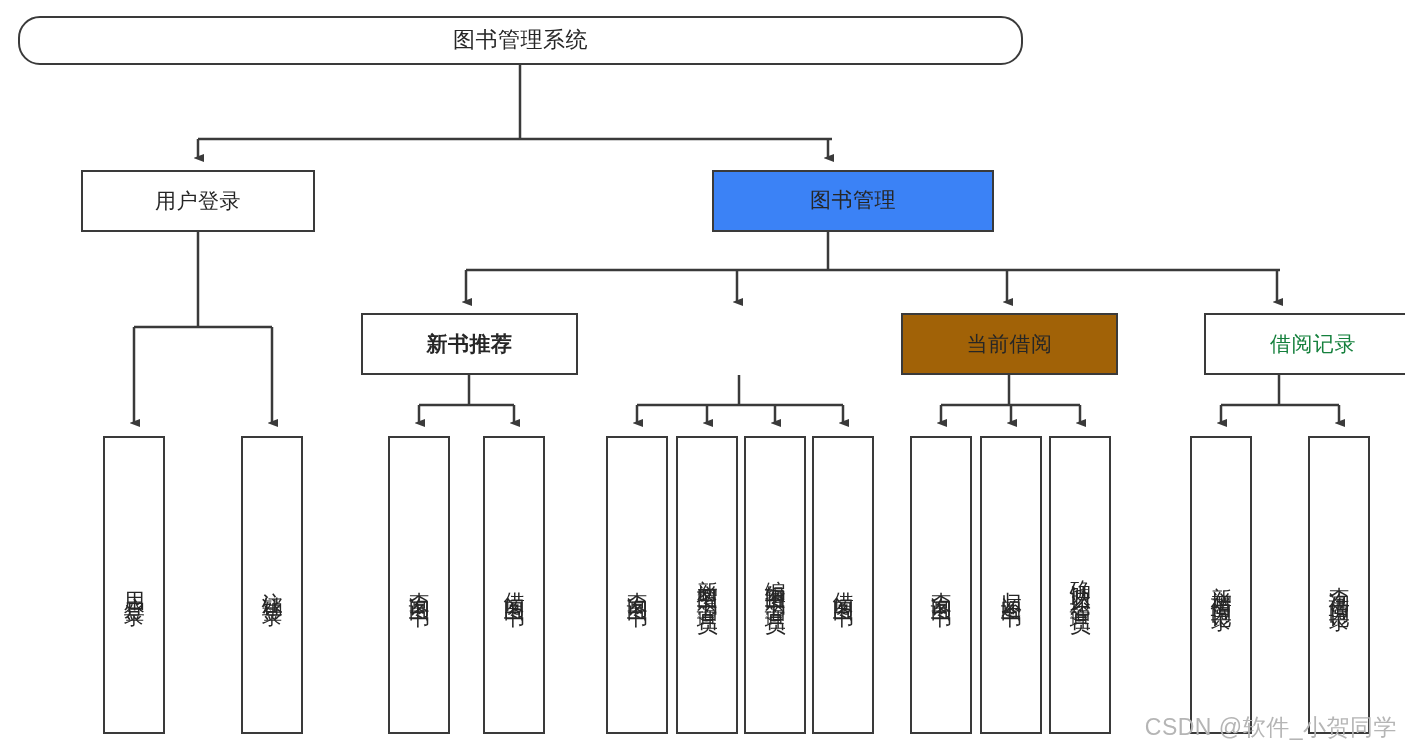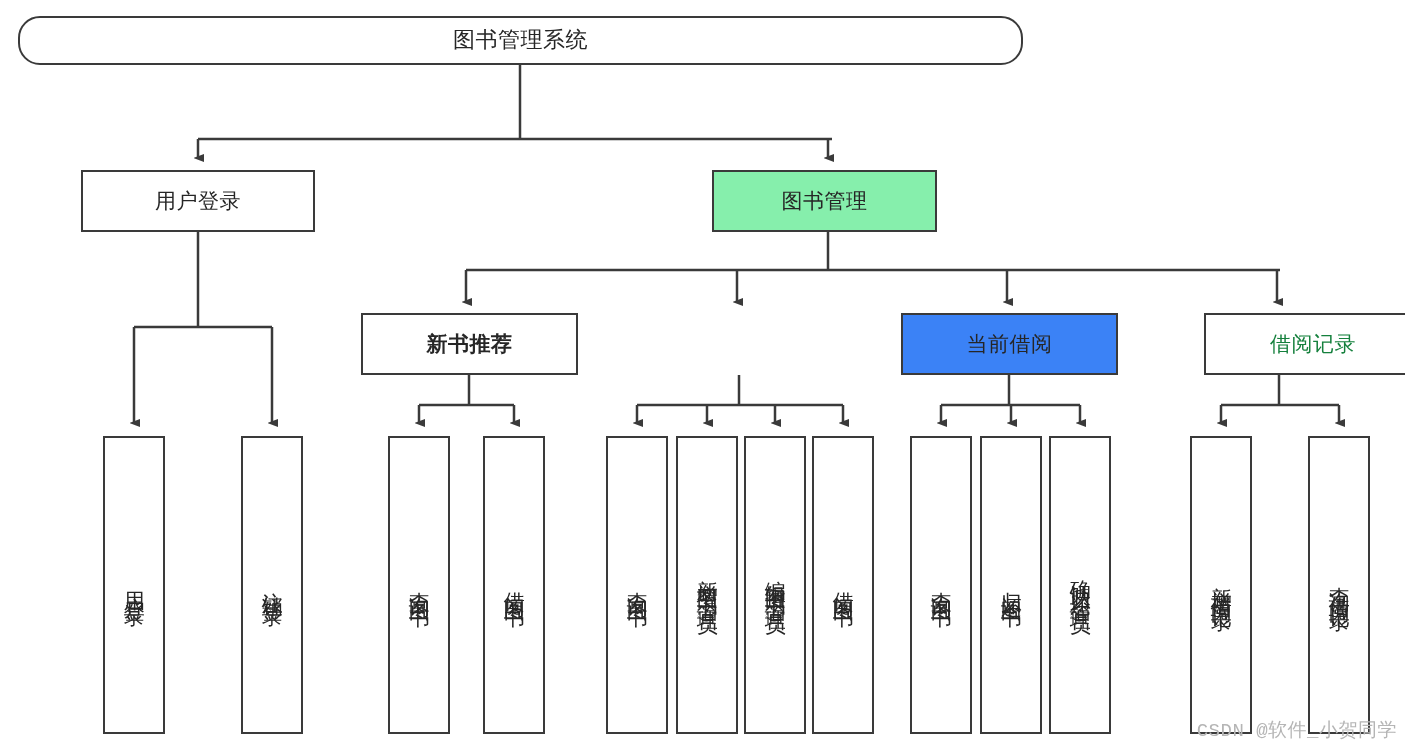--- a/index.html
+++ b/index.html
@@ -62,26 +62,25 @@
     display: block;
   }
   .node-v .node-label {
     writing-mode: vertical-rl;
     text-orientation: upright;
   }
   #watermark {
     position: absolute;
     right: 8px;
     bottom: 4px;
-    font-size: 19px;
+    font-size: 23px;
     color: #b5b5b5;
     letter-spacing: 0.5px;
     white-space: nowrap;
     pointer-events: none;
-    font-family: Liberation Mono, monospace;
   }
 </style>
 </head>
 <body>
 
 <div id="diagram-root" style="background: rgb(255, 255, 255);">
 
   <svg id="edges-layer" width="1405" height="747" viewBox="0 0 1405 747">
     <defs>
       <marker id="arrowhead" markerWidth="10" markerHeight="10" refX="5" refY="6" orient="auto" markerUnits="userSpaceOnUse">
@@ -144,28 +143,28 @@
     </g>
   </svg>
 
   <div class="node node-h node-root" style="left: 18px; top: 16px; width: 1005px; height: 49px; border-color: rgb(58, 58, 58); background: rgb(255, 255, 255); color: rgb(38, 38, 38);">
     <span class="node-label">图书管理系统</span>
   </div>
 
   <div class="node node-h" style="left: 81px; top: 170px; width: 234px; height: 62px; border-color: rgb(58, 58, 58); background: rgb(255, 255, 255); color: rgb(38, 38, 38);">
     <span class="node-label">用户登录</span>
   </div>
-  <div class="node node-h" style="left: 712px; top: 170px; width: 225px; height: 62px; border-color: rgb(58, 58, 58); background: #86efac; color: rgb(38, 38, 38);">
+  <div class="node node-h" style="left: 712px; top: 170px; width: 282px; height: 62px; border-color: rgb(58, 58, 58); background: #3b82f6; color: rgb(38, 38, 38); font-family: Liberation Serif, serif;">
     <span class="node-label">图书管理</span>
   </div>
 
   <div class="node node-h" style="left: 361px; top: 313px; width: 217px; height: 62px; border-color: rgb(58, 58, 58); background: rgb(255, 255, 255); color: rgb(38, 38, 38); font-weight: bold;">
     <span class="node-label">新书推荐</span>
   </div>
-  <div class="node node-h" style="left: 901px; top: 313px; width: 217px; height: 62px; border-color: rgb(58, 58, 58); background: #3b82f6; color: rgb(38, 38, 38);">
+  <div class="node node-h" style="left: 901px; top: 313px; width: 217px; height: 62px; border-color: rgb(58, 58, 58); background: #a16207; color: rgb(38, 38, 38);">
     <span class="node-label">当前借阅</span>
   </div>
   <div class="node node-h" style="left: 1204px; top: 313px; width: 218px; height: 62px; border-color: rgb(58, 58, 58); background: rgb(255, 255, 255); color: #15803d;">
     <span class="node-label">借阅记录</span>
   </div>
 
   <div class="node node-v" style="left: 103px; top: 436px; width: 62px; height: 298px; border-color: rgb(58, 58, 58); background: rgb(255, 255, 255); color: rgb(38, 38, 38);">
     <span class="node-label">用户登录</span>
   </div>
   <div class="node node-v" style="left: 241px; top: 436px; width: 62px; height: 298px; border-color: rgb(58, 58, 58); background: rgb(255, 255, 255); color: rgb(38, 38, 38);">

